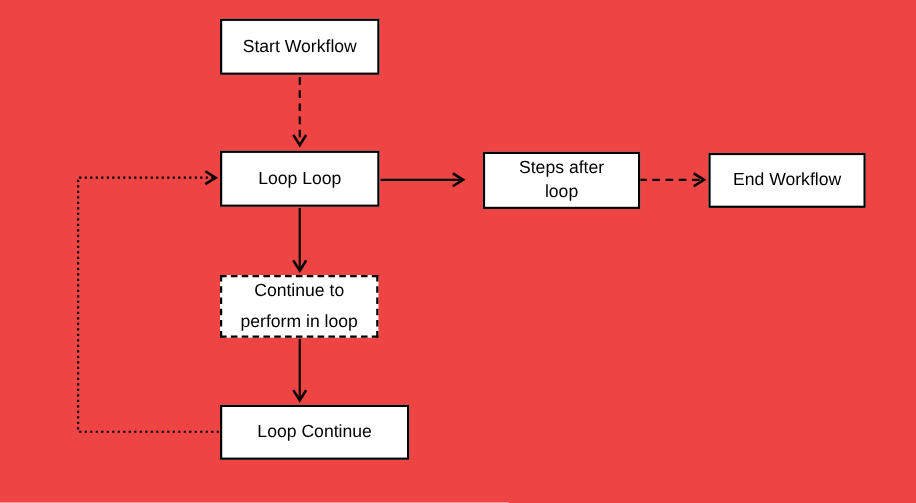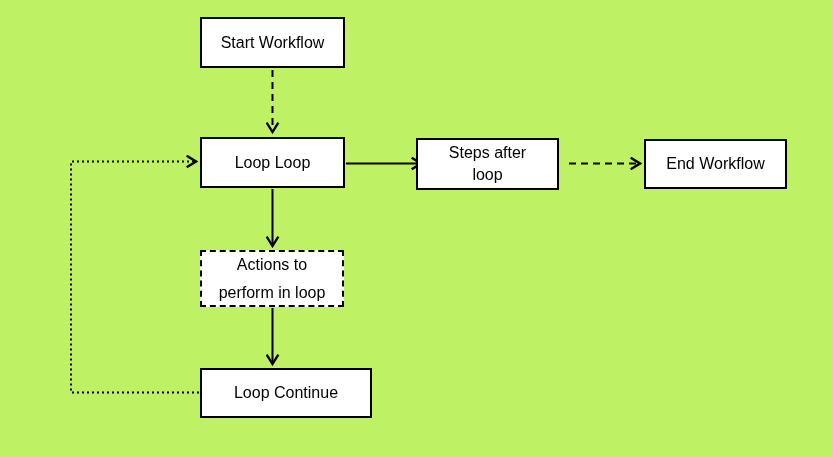--- a/index.html
+++ b/index.html
@@ -1,20 +1,20 @@
 <!DOCTYPE html>
 <html><head>
 <meta charset="utf-8">
 <style>
   html, body { margin: 0; padding: 0; background: #ffffff; }
   #canvas {
     position: relative;
     width: 833px;
     height: 457px;
-    background: #bef264;
+    background: #ef4444;
     font-family: "Liberation Sans", sans-serif;
     color: #000000;
     overflow: hidden;
   }
   #edges-svg {
     position: absolute;
     left: 0; top: 0;
     width: 833px; height: 457px;
   }
   .node {
@@ -25,21 +25,21 @@
     display: flex;
     align-items: center;
     justify-content: center;
     text-align: center;
     font-size: 16px;
     line-height: 1.35;
     white-space: pre-line;
   }
   .n-start        { left: 200px; top: 17px;  width: 145px; height: 51px; }
   .n-loop-start   { left: 200px; top: 137px; width: 145px; height: 51px; }
-  .n-steps-after  { left: 416px; top: 138px; width: 143px; height: 52px; }
+  .n-steps-after  { left: 439px; top: 138px; width: 143px; height: 52px; }
   .n-end          { left: 644px; top: 139px; width: 143px; height: 50px; justify-content: center; }
   .n-actions      { left: 200px; top: 250px; width: 144px; height: 57px;
                     border-style: dashed; line-height: 1.72; }
   .n-loop-cont    { left: 200px; top: 368px; width: 172px; height: 50px; }
   .edge { fill: none; stroke: #000000; stroke-width: 2; }
   .edge-dashed { stroke-dasharray: 7,5; }
   .edge-dotted { stroke-dasharray: 2,3; }
 </style>
 </head>
 <body>
@@ -77,21 +77,21 @@
   <div class="node n-steps-after">
     <span>Steps after
 loop</span>
   </div>
 
   <div class="node n-end">
     <span>End Workflow</span>
   </div>
 
   <div class="node n-actions">
-    <span>Actions to
+    <span>Continue to
 perform in loop</span>
   </div>
 
   <div class="node n-loop-cont">
     <span>Loop Continue</span>
   </div>
 
 </div>
 
 </body></html>

